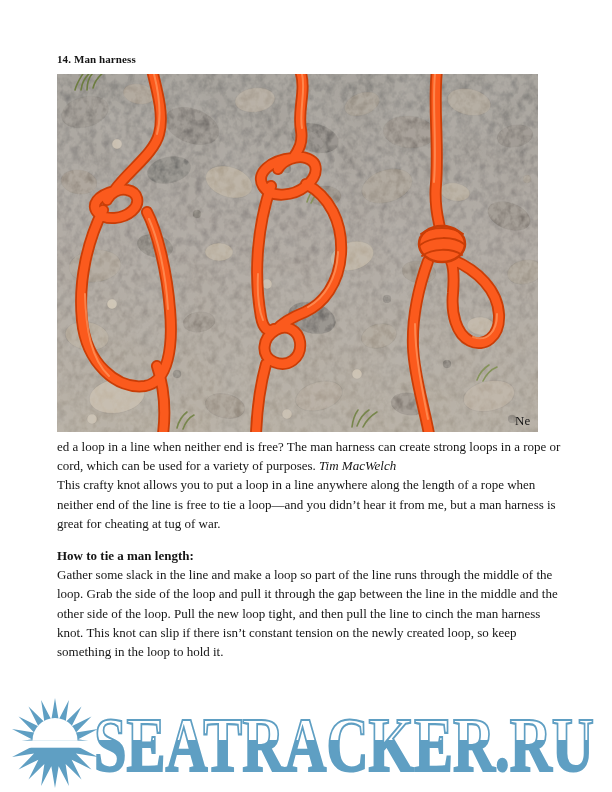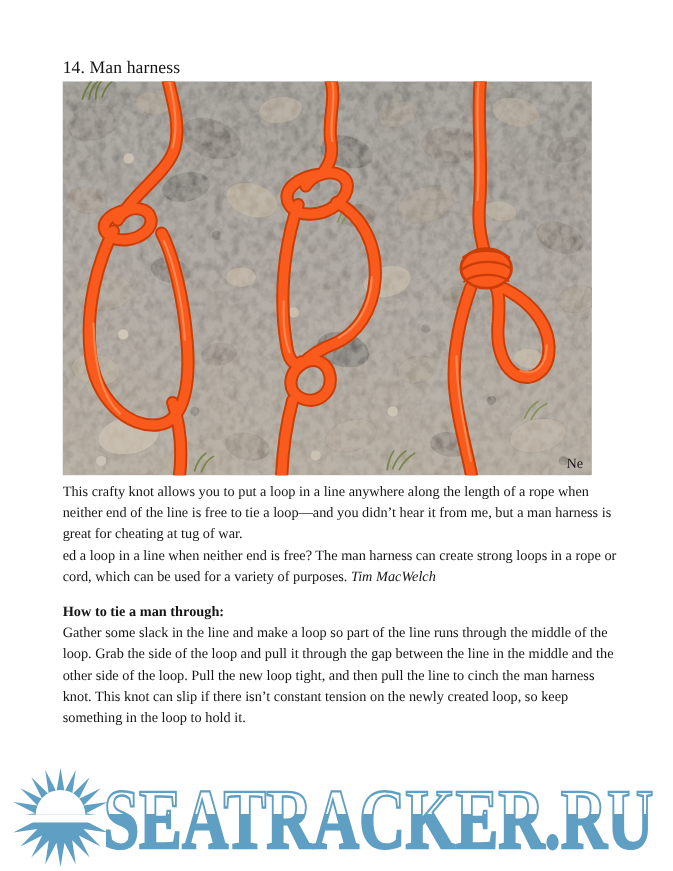--- a/index.html
+++ b/index.html
@@ -2,21 +2,21 @@
 <html><head>
 <meta charset="utf-8">
 <style>
   html,body{margin:0;padding:0;}
   body{
     width:612px;height:792px;position:relative;background:#ffffff;
     font-family:"Liberation Serif", serif;color:#151515;overflow:hidden;
   }
   .section-heading{
     position:absolute;left:57px;top:53px;
-    font-size:16px;font-weight:normal;letter-spacing:.1px;
+    font-size:11px;font-weight:bold;letter-spacing:.1px;
   }
   .photo-wrap{
     position:absolute;left:57px;top:74px;width:481px;height:358px;
   }
   .photo-wrap svg{display:block;}
   .wrap-fragment{
     position:absolute;left:515px;top:413px;font-size:13px;
   }
   .text-block{
     position:absolute;left:57px;top:437px;width:506px;
@@ -152,23 +152,23 @@
           <path stroke="#c93d07" stroke-width="2" d="M364,160 C374,152 396,152 406,160 M363,171 C375,162 397,162 407,170 M365,182 C375,174 395,174 405,181"></path>
           <path stroke="#ff9a63" stroke-width="2" stroke-opacity="0.7" d="M378,0 C375,30 380,70 377,108 M440,240 C440,258 430,268 416,263 M358,250 C358,280 365,315 371,345"></path>
         </g>
       </g>
     </svg>
   </div>
 
   <div class="wrap-fragment">Ne</div>
 
   <div class="text-block">
+    <p><span>ed a loop in a line when neither end is free? The man harness can create strong loops in a rope or cord, which can be used for a variety of purposes. </span><span class="credit">Tim MacWelch</span></p>
     <p>This crafty knot allows you to put a loop in a line anywhere along the length of a rope when neither end of the line is free to tie a loop—and you didn’t hear it from me, but a man harness is great for cheating at tug of war.</p>
-    <p><span>ed a loop in a line when neither end is free? The man harness can create strong loops in a rope or cord, which can be used for a variety of purposes. </span><span class="credit">Tim MacWelch</span></p>
-    <p class="howto-heading">How to tie a man through:</p>
+    <p class="howto-heading">How to tie a man length:</p>
     <p>Gather some slack in the line and make a loop so part of the line runs through the middle of the loop. Grab the side of the loop and pull it through the gap between the line in the middle and the other side of the loop. Pull the new loop tight, and then pull the line to cinch the man harness knot. This knot can slip if there isn’t constant tension on the newly created loop, so keep something in the loop to hold it.</p>
   </div>
 
   <div class="watermark">
     <svg class="sun" width="94" height="94" viewBox="0 0 100 100">
       <polygon id="sun-star" fill="#5f9fc3" points="50.0,2.0 53.9,25.3 64.8,4.3 61.3,27.7 78.2,11.2 67.7,32.3 88.8,21.8 72.3,38.7 95.7,35.2 74.7,46.1 98.0,50.0 74.7,53.9 95.7,64.8 72.3,61.3 88.8,78.2 67.7,67.7 78.2,88.8 61.3,72.3 64.8,95.7 53.9,74.7 50.0,98.0 46.1,74.7 35.2,95.7 38.7,72.3 21.8,88.8 32.3,67.7 11.2,78.2 27.7,61.3 4.3,64.8 25.3,53.9 2.0,50.0 25.3,46.1 4.3,35.2 27.7,38.7 11.2,21.8 32.3,32.3 21.8,11.2 38.7,27.7 35.2,4.3 46.1,25.3"></polygon>
       <rect x="0" y="47.5" width="100" height="7.5" fill="#ffffff"></rect>
       <path d="M26,47.5 A24,24 0 0 1 74,47.5 Z" fill="#ffffff"></path>
     </svg>
     <svg class="wm-text-svg" width="512" height="86" viewBox="0 0 512 86">

